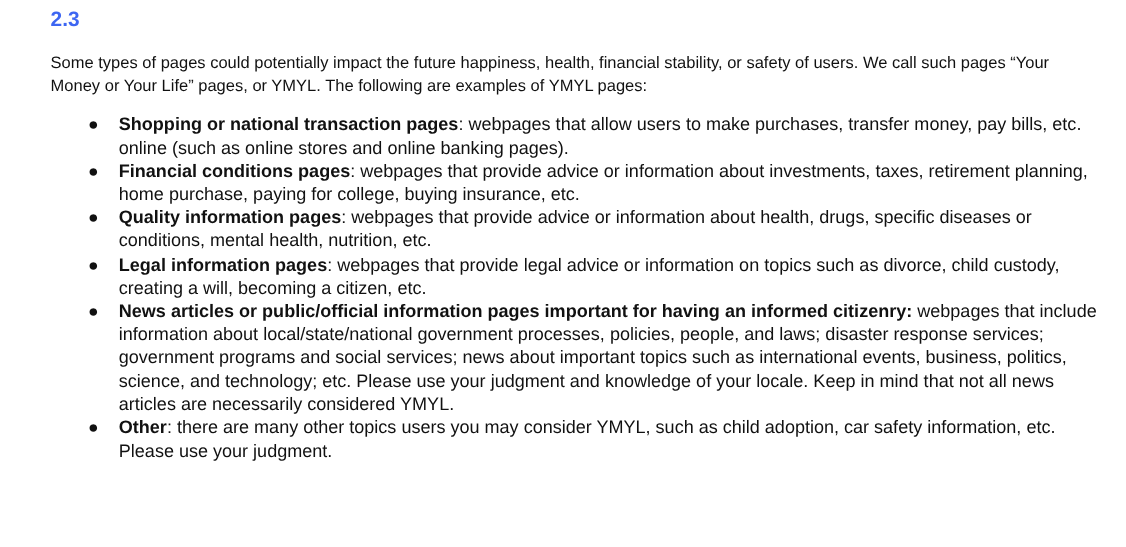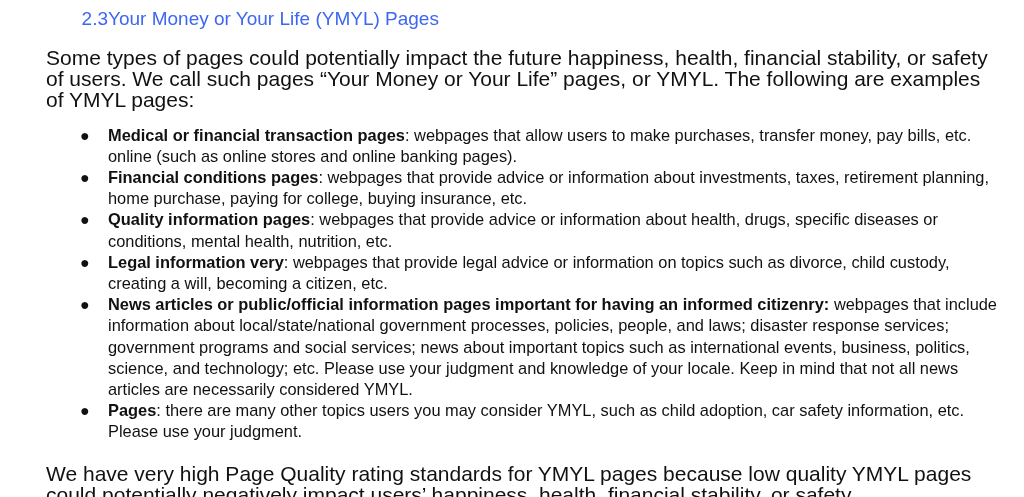--- a/index.html
+++ b/index.html
@@ -17,34 +17,33 @@
   }
   .doc {
     position: absolute;
     left: 46px;
     top: 6px;
     width: 960px;
   }
   .heading {
     display: flex;
     align-items: baseline;
-    font-weight: normal;
+    font-weight: bold;
     font-size: 19px;
     color: #3d66f2;
     height: 26px;
     line-height: 26px;
     margin: 0;
-    text-align: right;
   }
   .heading .num {
     width: 62px;
     display: inline-block;
   }
   .para {
-    font-size: 21px;
+    font-size: 15px;
     line-height: 21.2px;
     margin: 0;
   }
   .intro {
     margin-top: 15px;
     width: 950px;
   }
   ul.items {
     list-style: none;
     margin: 14px 0 0 0;
@@ -71,41 +70,39 @@
     width: 940px;
   }
 </style>
 </head>
 <body>
 
 <div class="doc">
 
   <h2 class="heading">
     <span class="num">2.3</span>
-    <span class="title">Your Money or Your Life (YMYL) Pages</span>
   </h2>
 
   <p class="para intro">Some types of pages could potentially impact the future happiness, health, financial stability, or safety of users.  We call such pages “Your Money or Your Life” pages, or YMYL.  The following are examples of YMYL pages:</p>
 
   <ul class="items">
     <li>
-      <span class="bullet">●</span><b>Medical or financial transaction pages</b><span>: </span><span>webpages that allow users to make purchases, transfer money, pay bills, etc. online (such as online stores and online banking pages).</span>
+      <span class="bullet">●</span><b>Shopping or national transaction pages</b><span>: </span><span>webpages that allow users to make purchases, transfer money, pay bills, etc. online (such as online stores and online banking pages).</span>
     </li>
     <li>
       <span class="bullet">●</span><b>Financial conditions pages</b><span>: </span><span>webpages that provide advice or information about investments, taxes, retirement planning, home purchase, paying for college, buying insurance, etc.</span>
     </li>
     <li>
       <span class="bullet">●</span><b>Quality information pages</b><span>: </span><span>webpages that provide advice or information about health, drugs, specific diseases or conditions, mental health, nutrition, etc.</span>
     </li>
     <li>
-      <span class="bullet">●</span><b>Legal information very</b><span>: </span><span>webpages that provide legal advice or information on topics such as divorce, child custody, creating a will, becoming a citizen, etc.</span>
+      <span class="bullet">●</span><b>Legal information pages</b><span>: </span><span>webpages that provide legal advice or information on topics such as divorce, child custody, creating a will, becoming a citizen, etc.</span>
     </li>
     <li>
       <span class="bullet">●</span><b>News articles or public/official information pages important for having an informed citizenry:</b><span> </span><span>webpages that include information about local/state/national government processes, policies, people, and laws; disaster response services; government programs and social services; news about important topics such as international events, business, politics, science, and technology; etc.  Please use your judgment and knowledge of your locale.  Keep in mind that not all news articles are necessarily considered YMYL.</span>
     </li>
     <li>
-      <span class="bullet">●</span><b>Pages</b><span>: </span><span>there are many other topics users you may consider YMYL, such as child adoption, car safety information, etc.  Please use your judgment.</span>
+      <span class="bullet">●</span><b>Other</b><span>: </span><span>there are many other topics users you may consider YMYL, such as child adoption, car safety information, etc.  Please use your judgment.</span>
     </li>
   </ul>
 
-  <p class="para closing">We have very high Page Quality rating standards for YMYL pages because low quality YMYL pages could potentially negatively impact users’ happiness, health, financial stability, or safety.</p>
 
 </div>
 
 </body></html>

